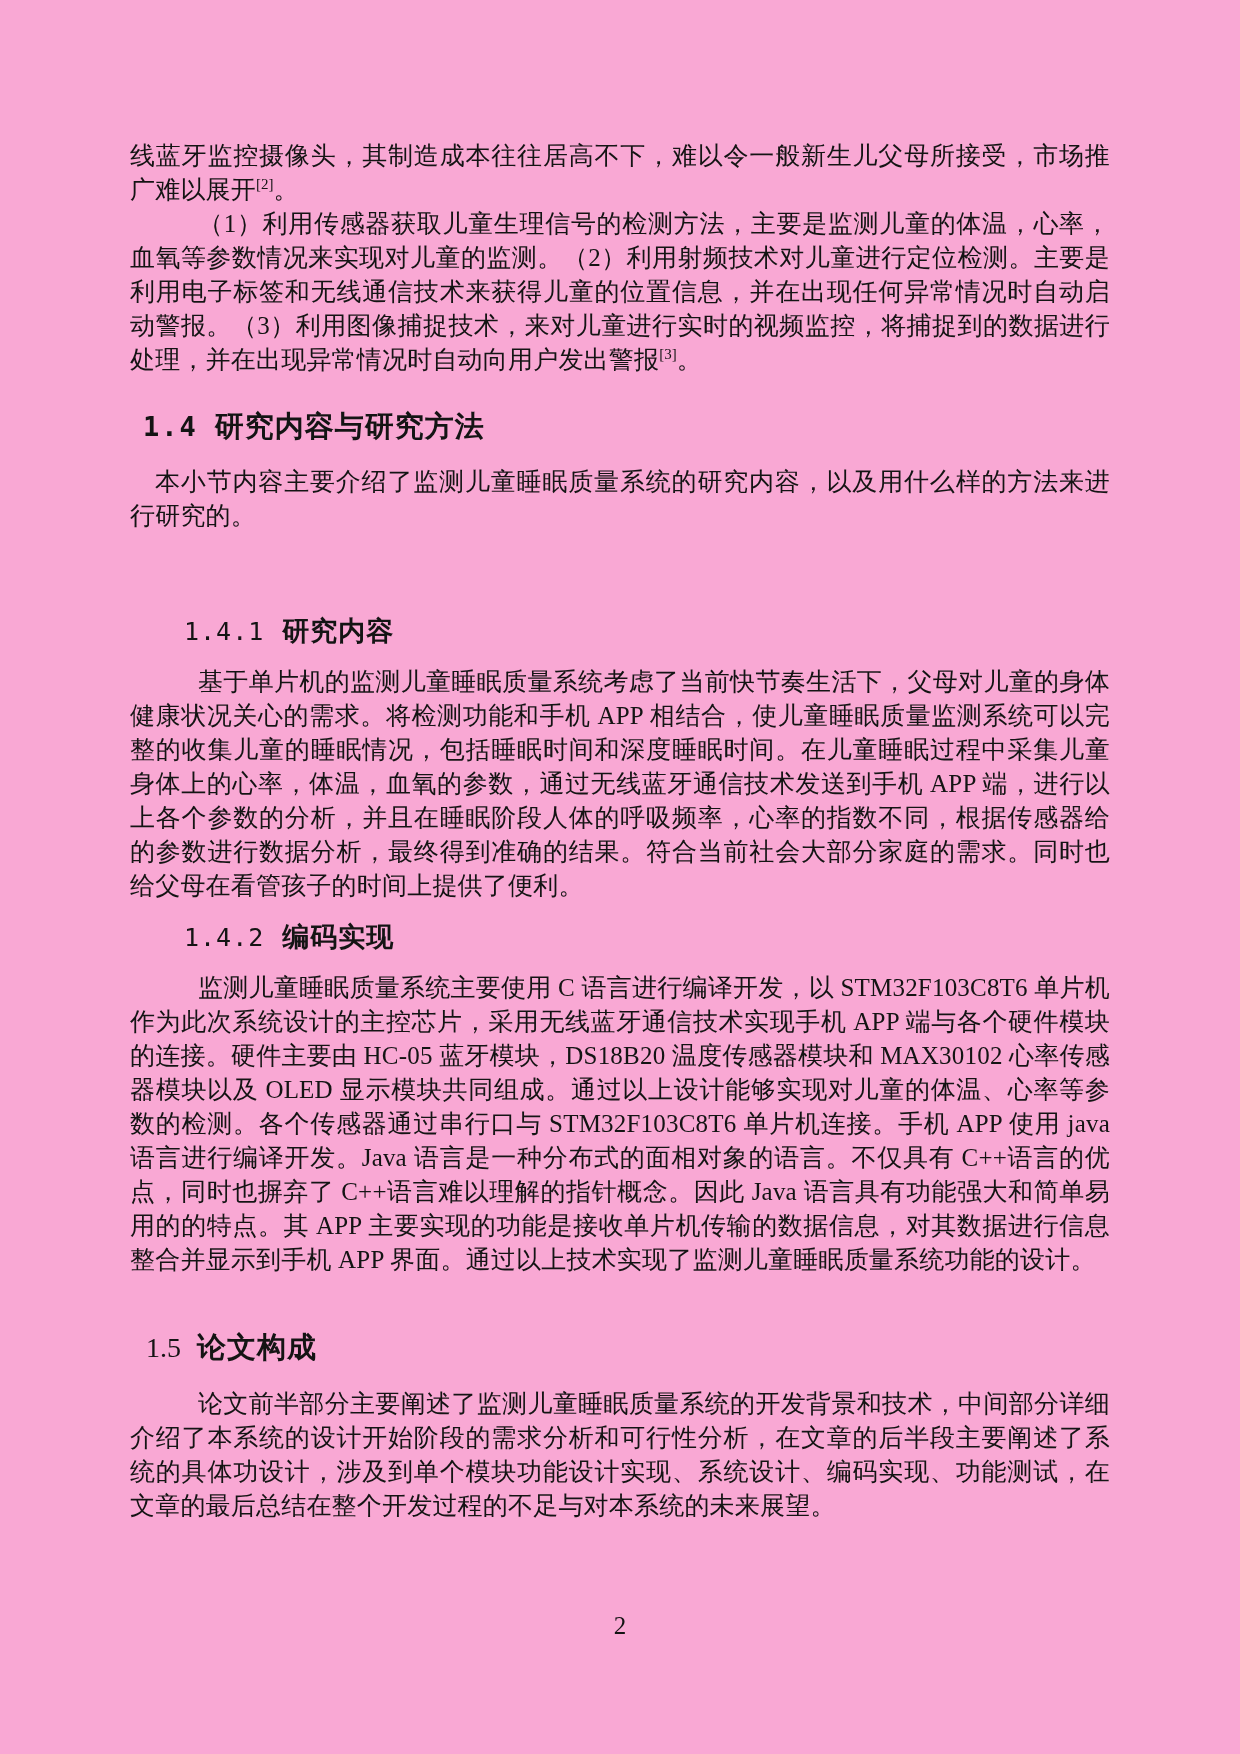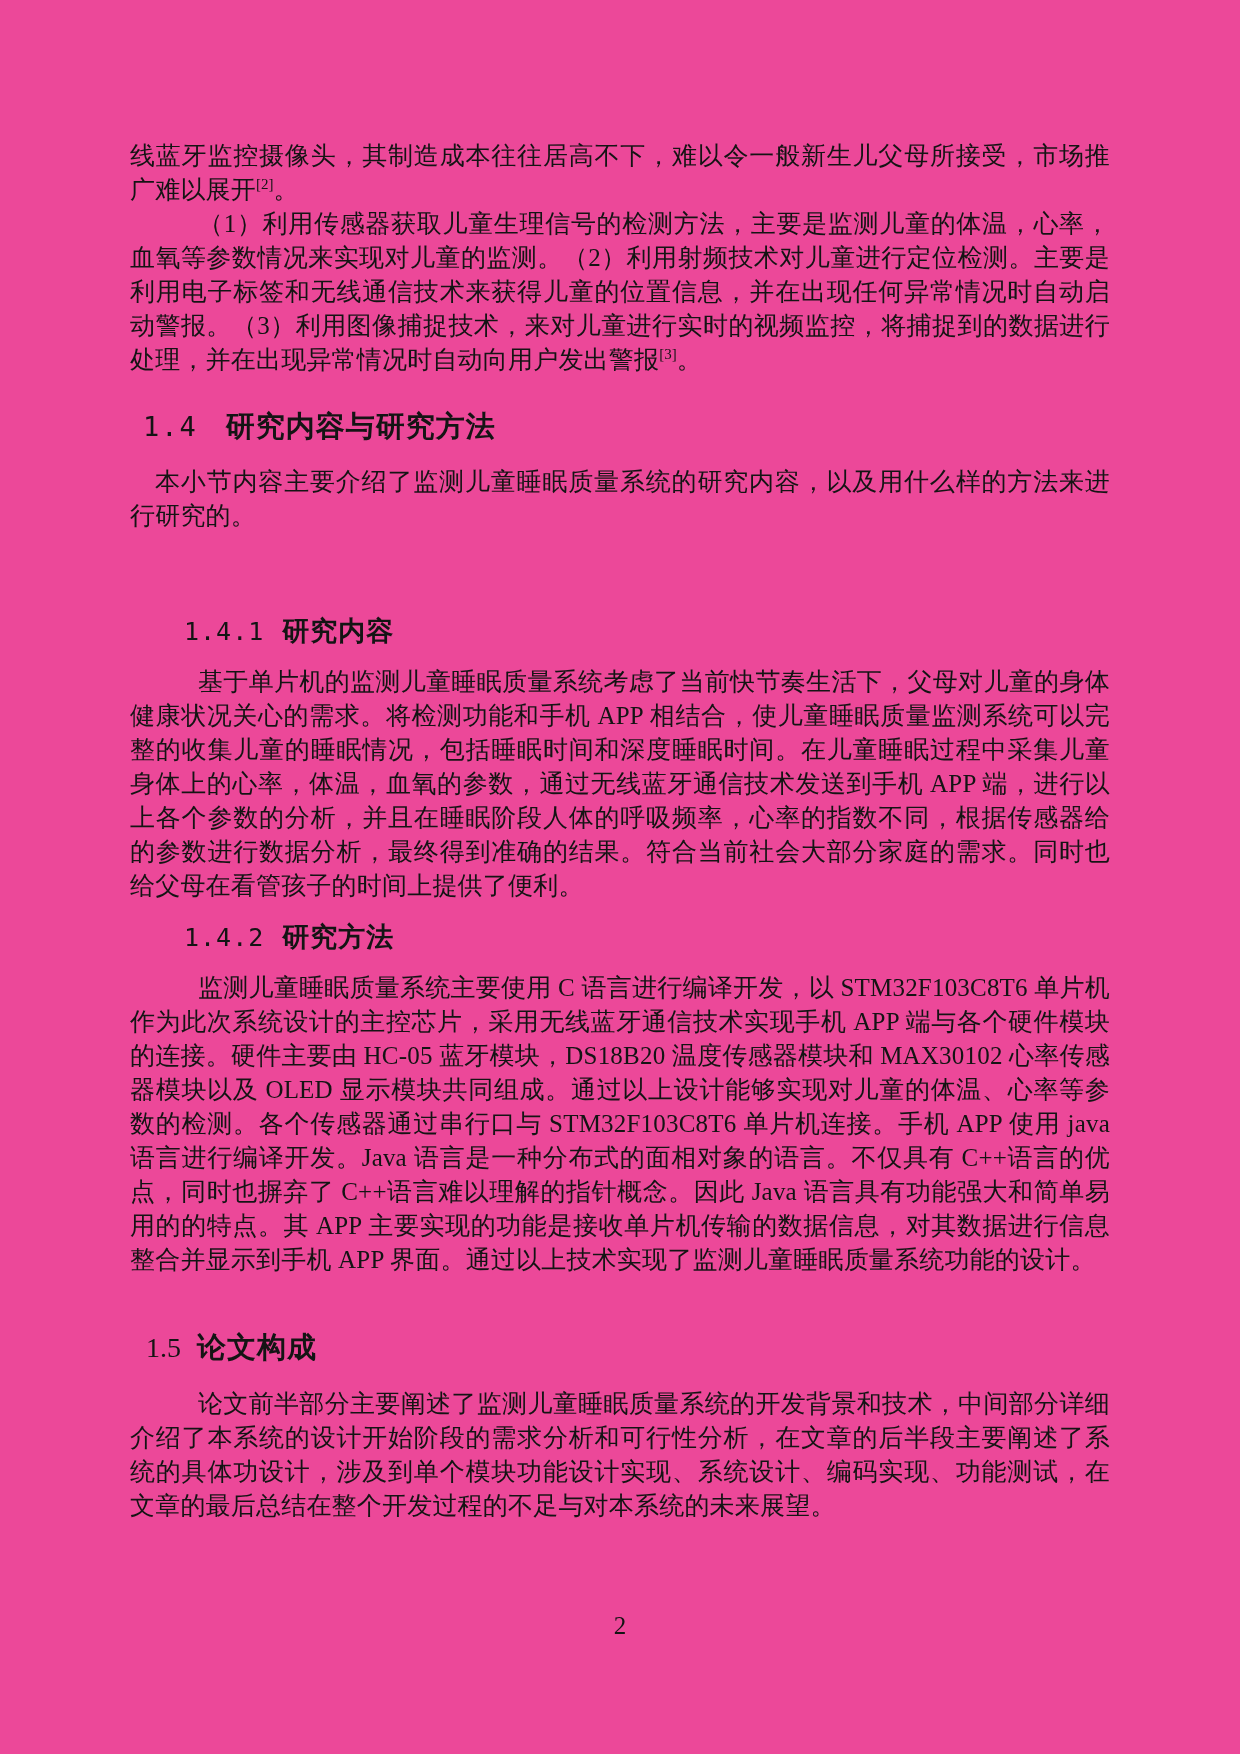--- a/index.html
+++ b/index.html
@@ -4,21 +4,21 @@
 <style>
   html, body {
     margin: 0;
     padding: 0;
     background: #ffffff;
   }
   .page {
     position: relative;
     width: 1240px;
     height: 1754px;
-    background: #ec4899;
+    background: #f9a8d4;
     overflow: hidden;
     color: #141414;
   }
   .content {
     position: absolute;
     left: 130px;
     top: 139px;
     width: 980px;
   }
   p.body {
@@ -41,22 +41,22 @@
   
   .h1 {
     margin: 30px 0 14px 13px;
     line-height: 40px;
     white-space: nowrap;
   }
   .h1 .hnum {
     font-family: "DejaVu Sans Mono", monospace;
     font-size: 27px;
     letter-spacing: 2px;
-    margin-right: 28px;
-    font-weight: 400;
+    margin-right: 17px;
+    font-weight: 700;
   }
   .h1 .htitle {
     font-family: Liberation Mono, monospace;
     font-size: 29px;
     font-weight: 700;
     letter-spacing: 1px;
   }
   
   .h2 {
     margin: 16px 0 12px 13px;
@@ -117,21 +117,21 @@
 
     <p class="body ind-sm">本小节内容主要介绍了监测儿童睡眠质量系统的研究内容，以及用什么样的方法来进行研究的。</p>
 
     <div class="h2 sub-1">
       <span class="hnum">1.4.1</span><span class="htitle">研究内容</span>
     </div>
 
     <p class="body ind">基于单片机的监测儿童睡眠质量系统考虑了当前快节奏生活下，父母对儿童的身体健康状况关心的需求。将检测功能和手机 APP 相结合，使儿童睡眠质量监测系统可以完整的收集儿童的睡眠情况，包括睡眠时间和深度睡眠时间。在儿童睡眠过程中采集儿童身体上的心率，体温，血氧的参数，通过无线蓝牙通信技术发送到手机 APP 端，进行以上各个参数的分析，并且在睡眠阶段人体的呼吸频率，心率的指数不同，根据传感器给的参数进行数据分析，最终得到准确的结果。符合当前社会大部分家庭的需求。同时也给父母在看管孩子的时间上提供了便利。</p>
 
     <div class="h2">
-      <span class="hnum">1.4.2</span><span class="htitle">研究方法</span>
+      <span class="hnum">1.4.2</span><span class="htitle">编码实现</span>
     </div>
 
     <p class="body ind">监测儿童睡眠质量系统主要使用 C 语言进行编译开发，以 STM32F103C8T6 单片机作为此次系统设计的主控芯片，采用无线蓝牙通信技术实现手机 APP 端与各个硬件模块的连接。硬件主要由 HC-05 蓝牙模块，DS18B20 温度传感器模块和 MAX30102 心率传感器模块以及 OLED 显示模块共同组成。通过以上设计能够实现对儿童的体温、心率等参数的检测。各个传感器通过串行口与 STM32F103C8T6 单片机连接。手机 APP 使用 java 语言进行编译开发。Java 语言是一种分布式的面相对象的语言。不仅具有 C++语言的优点，同时也摒弃了 C++语言难以理解的指针概念。因此 Java 语言具有功能强大和简单易用的的特点。其 APP 主要实现的功能是接收单片机传输的数据信息，对其数据进行信息整合并显示到手机 APP 界面。通过以上技术实现了监测儿童睡眠质量系统功能的设计。</p>
 
     <div class="h1 h15">
       <span class="hnum">1.5</span><span class="htitle">论文构成</span>
     </div>
 
     <p class="body ind">论文前半部分主要阐述了监测儿童睡眠质量系统的开发背景和技术，中间部分详细介绍了本系统的设计开始阶段的需求分析和可行性分析，在文章的后半段主要阐述了系统的具体功设计，涉及到单个模块功能设计实现、系统设计、编码实现、功能测试，在文章的最后总结在整个开发过程的不足与对本系统的未来展望。</p>
 

